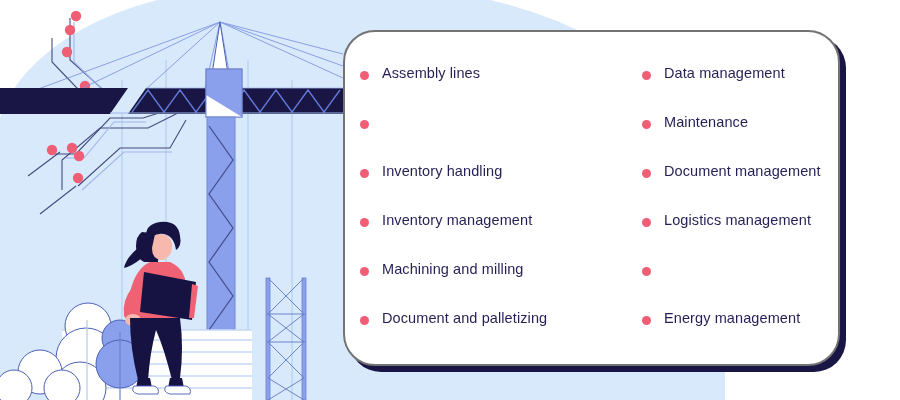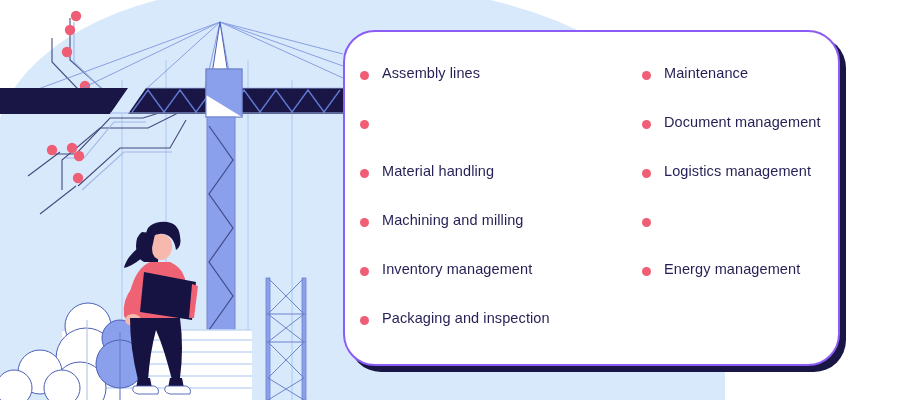--- a/index.html
+++ b/index.html
@@ -24,21 +24,21 @@
     overflow:hidden;
   }
 
   
   #feature-card{
     position:absolute;
     left:343px;top:30px;
     width:497px;height:336px;
     background:#ffffff;
     border-radius:32px;
-    border:2px solid #8b5cf6;
+    border:2px solid #737373;
     box-shadow:6px 6px 0 0 #191646;
     box-sizing:border-box;
     z-index:20;
     padding-left:48px;
   }
   #feature-columns{
     position:absolute;
     left:0;top:0;right:0;bottom:0;
     display:flex;
     padding:34px 0 0 0;
@@ -252,37 +252,41 @@
       <div class="feature-col col-left">
         <div class="feature-item">
           <span class="bullet"></span>
           <span class="feature-label">Assembly lines</span>
         </div>
         <div class="feature-item">
           <span class="bullet"></span>
         </div>
         <div class="feature-item">
           <span class="bullet"></span>
-          <span class="feature-label">Material handling</span>
+          <span class="feature-label">Inventory handling</span>
+        </div>
+        <div class="feature-item">
+          <span class="bullet"></span>
+          <span class="feature-label">Inventory management</span>
         </div>
         <div class="feature-item">
           <span class="bullet"></span>
           <span class="feature-label">Machining and milling</span>
         </div>
         <div class="feature-item">
           <span class="bullet"></span>
-          <span class="feature-label">Inventory management</span>
-        </div>
-        <div class="feature-item">
-          <span class="bullet"></span>
-          <span class="feature-label">Packaging and inspection</span>
+          <span class="feature-label">Document and palletizing</span>
         </div>
       </div>
 
       <div class="feature-col col-right">
+        <div class="feature-item">
+          <span class="bullet"></span>
+          <span class="feature-label">Data management</span>
+        </div>
         <div class="feature-item">
           <span class="bullet"></span>
           <span class="feature-label">Maintenance</span>
         </div>
         <div class="feature-item">
           <span class="bullet"></span>
           <span class="feature-label">Document management</span>
         </div>
         <div class="feature-item">
           <span class="bullet"></span>

